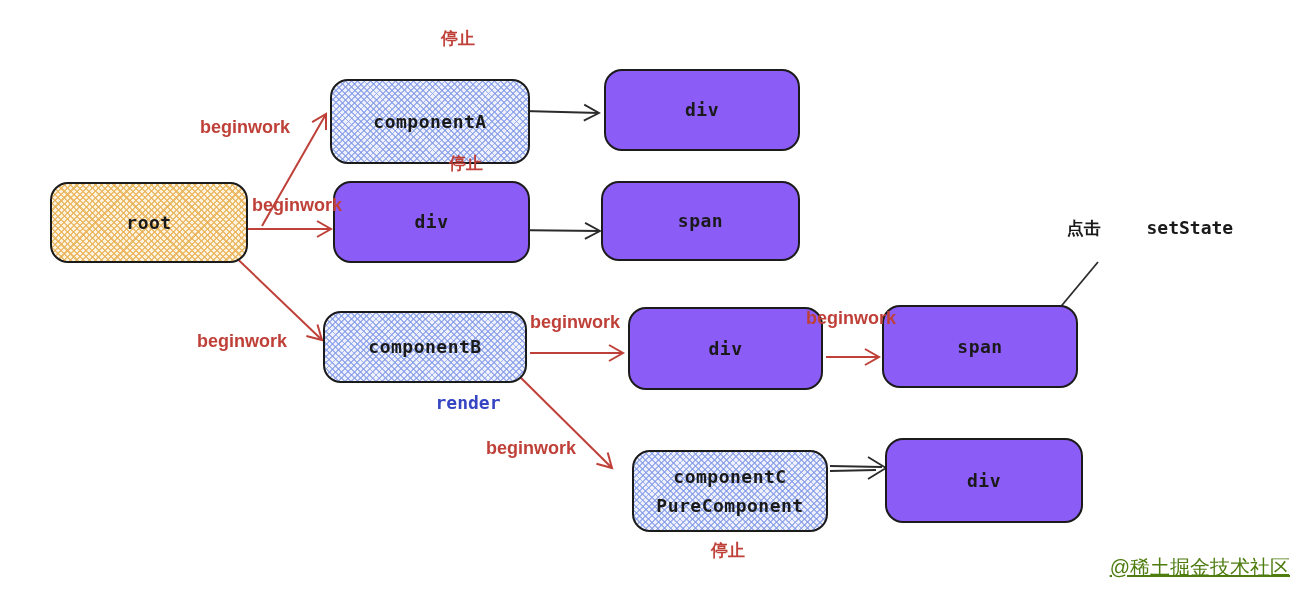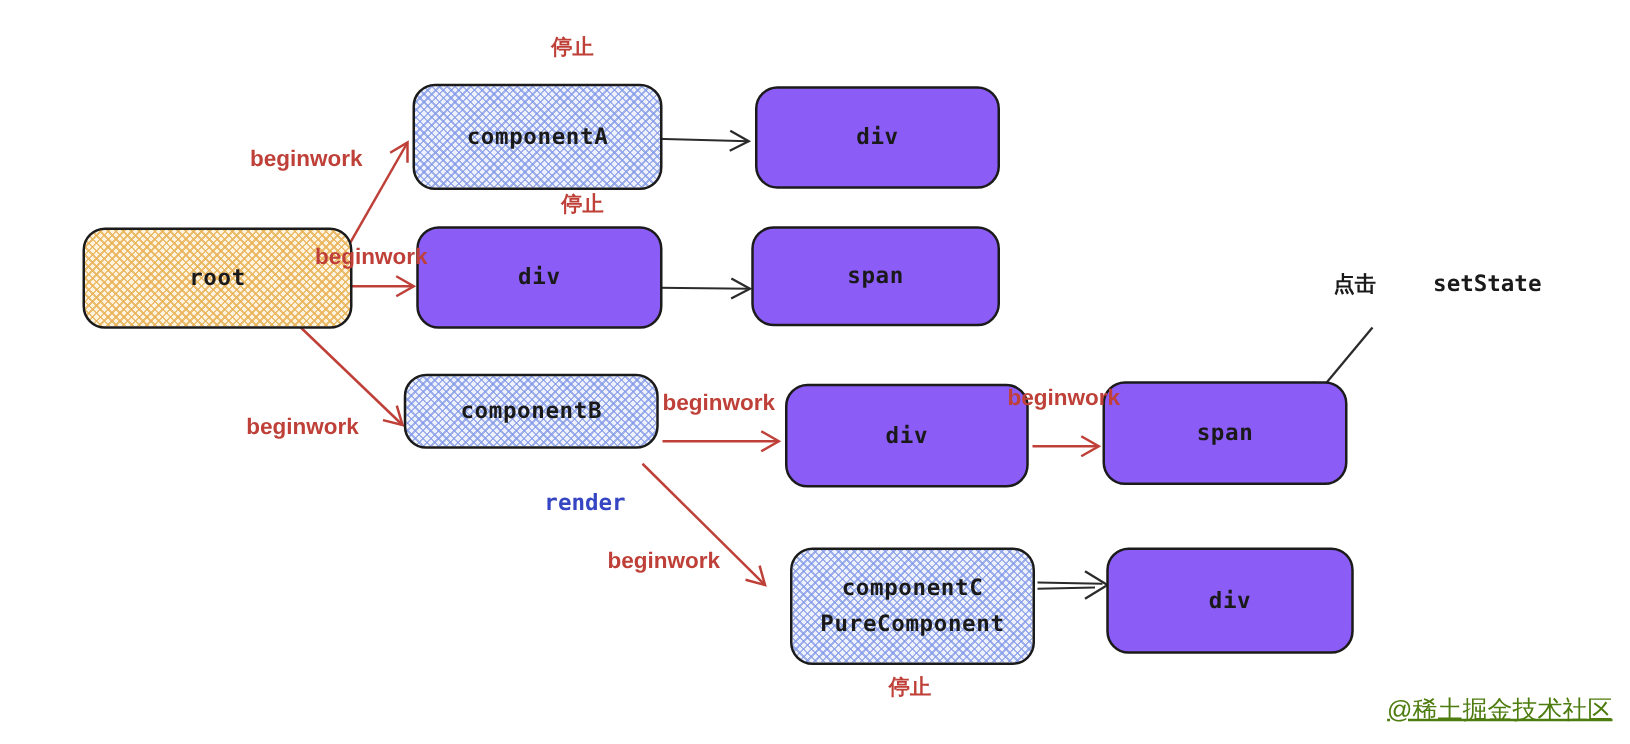--- a/index.html
+++ b/index.html
@@ -33,20 +33,21 @@
     font-size: 18px;
     color: #1a1a1a;
     letter-spacing: 0.5px;
     line-height: 1;
   }
   .fill-blue {
     background-color: #eef1fc;
     background-image:
       repeating-linear-gradient(45deg,  rgba(126,150,231,0.70) 0px, rgba(126,150,231,0.70) 1.4px, transparent 1.4px, transparent 4.4px),
       repeating-linear-gradient(135deg, rgba(126,150,231,0.70) 0px, rgba(126,150,231,0.70) 1.4px, transparent 1.4px, transparent 4.4px);
+    margin-top: 12px;
   }
   .fill-yellow {
     background-color: #fdf3df;
     background-image:
       repeating-linear-gradient(45deg,  rgba(233,177,84,0.80) 0px, rgba(233,177,84,0.80) 1.5px, transparent 1.5px, transparent 4.4px),
       repeating-linear-gradient(135deg, rgba(233,177,84,0.80) 0px, rgba(233,177,84,0.80) 1.5px, transparent 1.5px, transparent 4.4px);
   }
 
   
   .lbl {
@@ -126,53 +127,53 @@
     <g stroke="#2b2b2b" stroke-width="1.8" fill="none">
       <path d="M524 111 L599 113" marker-end="url(#headB)"></path>
       <path d="M508 230 L600 231" marker-end="url(#headB)"></path>
       <path d="M830 466 L882 467"></path>
       <path d="M830 471 L876 470"></path>
       <path d="M868 457 L886 468 L868 479"></path>
       <path d="M1098 262 L1048 322" marker-end="url(#headB)"></path>
     </g>
   </svg>
 
-  <div class="node fill-yellow" style="left:66px; top:182px; width:216px; height:81px">
+  <div class="node fill-yellow" style="left:50px; top:182px; width:198px; height:81px">
     <span class="node-label">root</span>
   </div>
 
   <div class="node fill-blue" style="left:330px; top:67px; width:200px; height:85px">
     <span class="node-label">componentA</span>
   </div>
 
   <div class="node" style="left:604px; top:69px; width:196px; height:82px">
     <span class="node-label">div</span>
   </div>
 
   <div class="node" style="left:333px; top:181px; width:197px; height:82px">
     <span class="node-label">div</span>
   </div>
 
   <div class="node" style="left:601px; top:181px; width:199px; height:80px">
     <span class="node-label">span</span>
   </div>
 
-  <div class="node fill-blue" style="left:323px; top:299px; width:204px; height:60px">
+  <div class="node fill-blue" style="left:323px; top:299px; width:204px; height:72px">
     <span class="node-label">componentB</span>
   </div>
 
   <div class="node" style="left:628px; top:307px; width:195px; height:83px">
     <span class="node-label">div</span>
   </div>
 
   <div class="node" style="left:882px; top:305px; width:196px; height:83px">
     <span class="node-label">span</span>
   </div>
 
-  <div class="node fill-blue" style="left:632px; top:438px; width:196px; height:94px">
+  <div class="node fill-blue" style="left:632px; top:438px; width:196px; height:82px">
     <span class="node-label">componentC</span>
     <span class="node-label">PureComponent</span>
   </div>
 
   <div class="node" style="left:885px; top:438px; width:198px; height:85px">
     <span class="node-label">div</span>
   </div>
 
   <span class="lbl lbl-cjk-red" style="left:458px; top:38px">停止</span>
 

